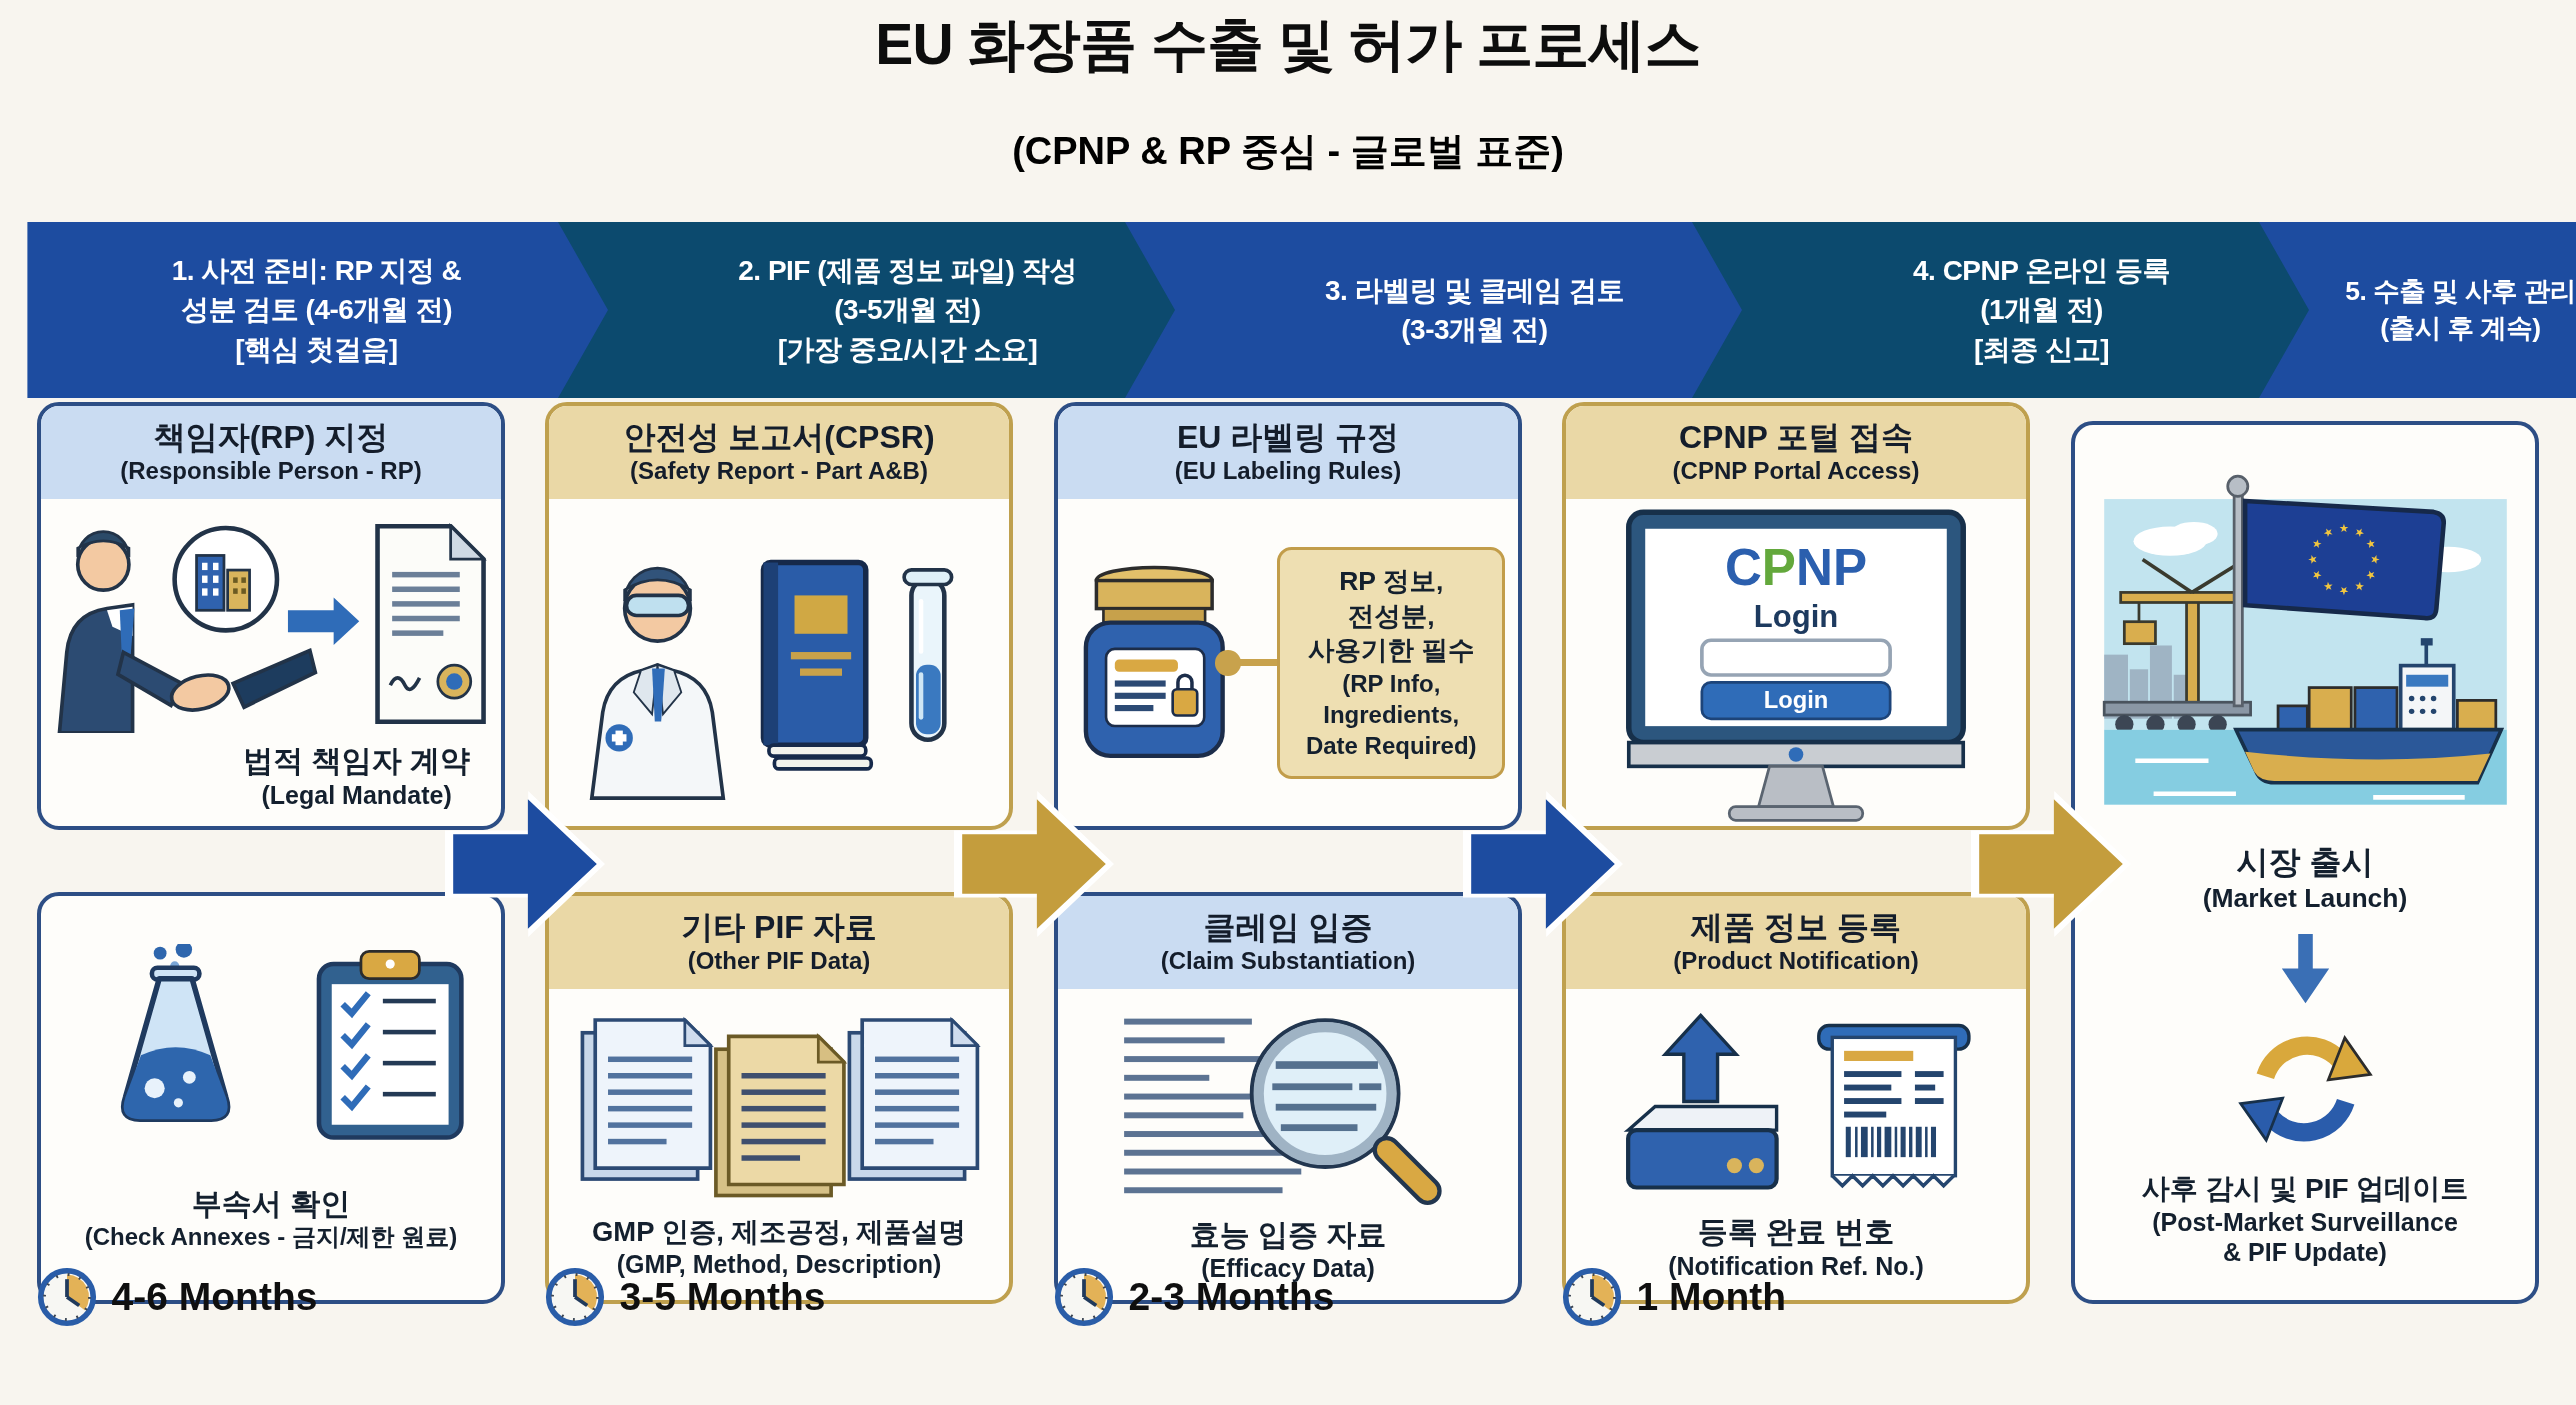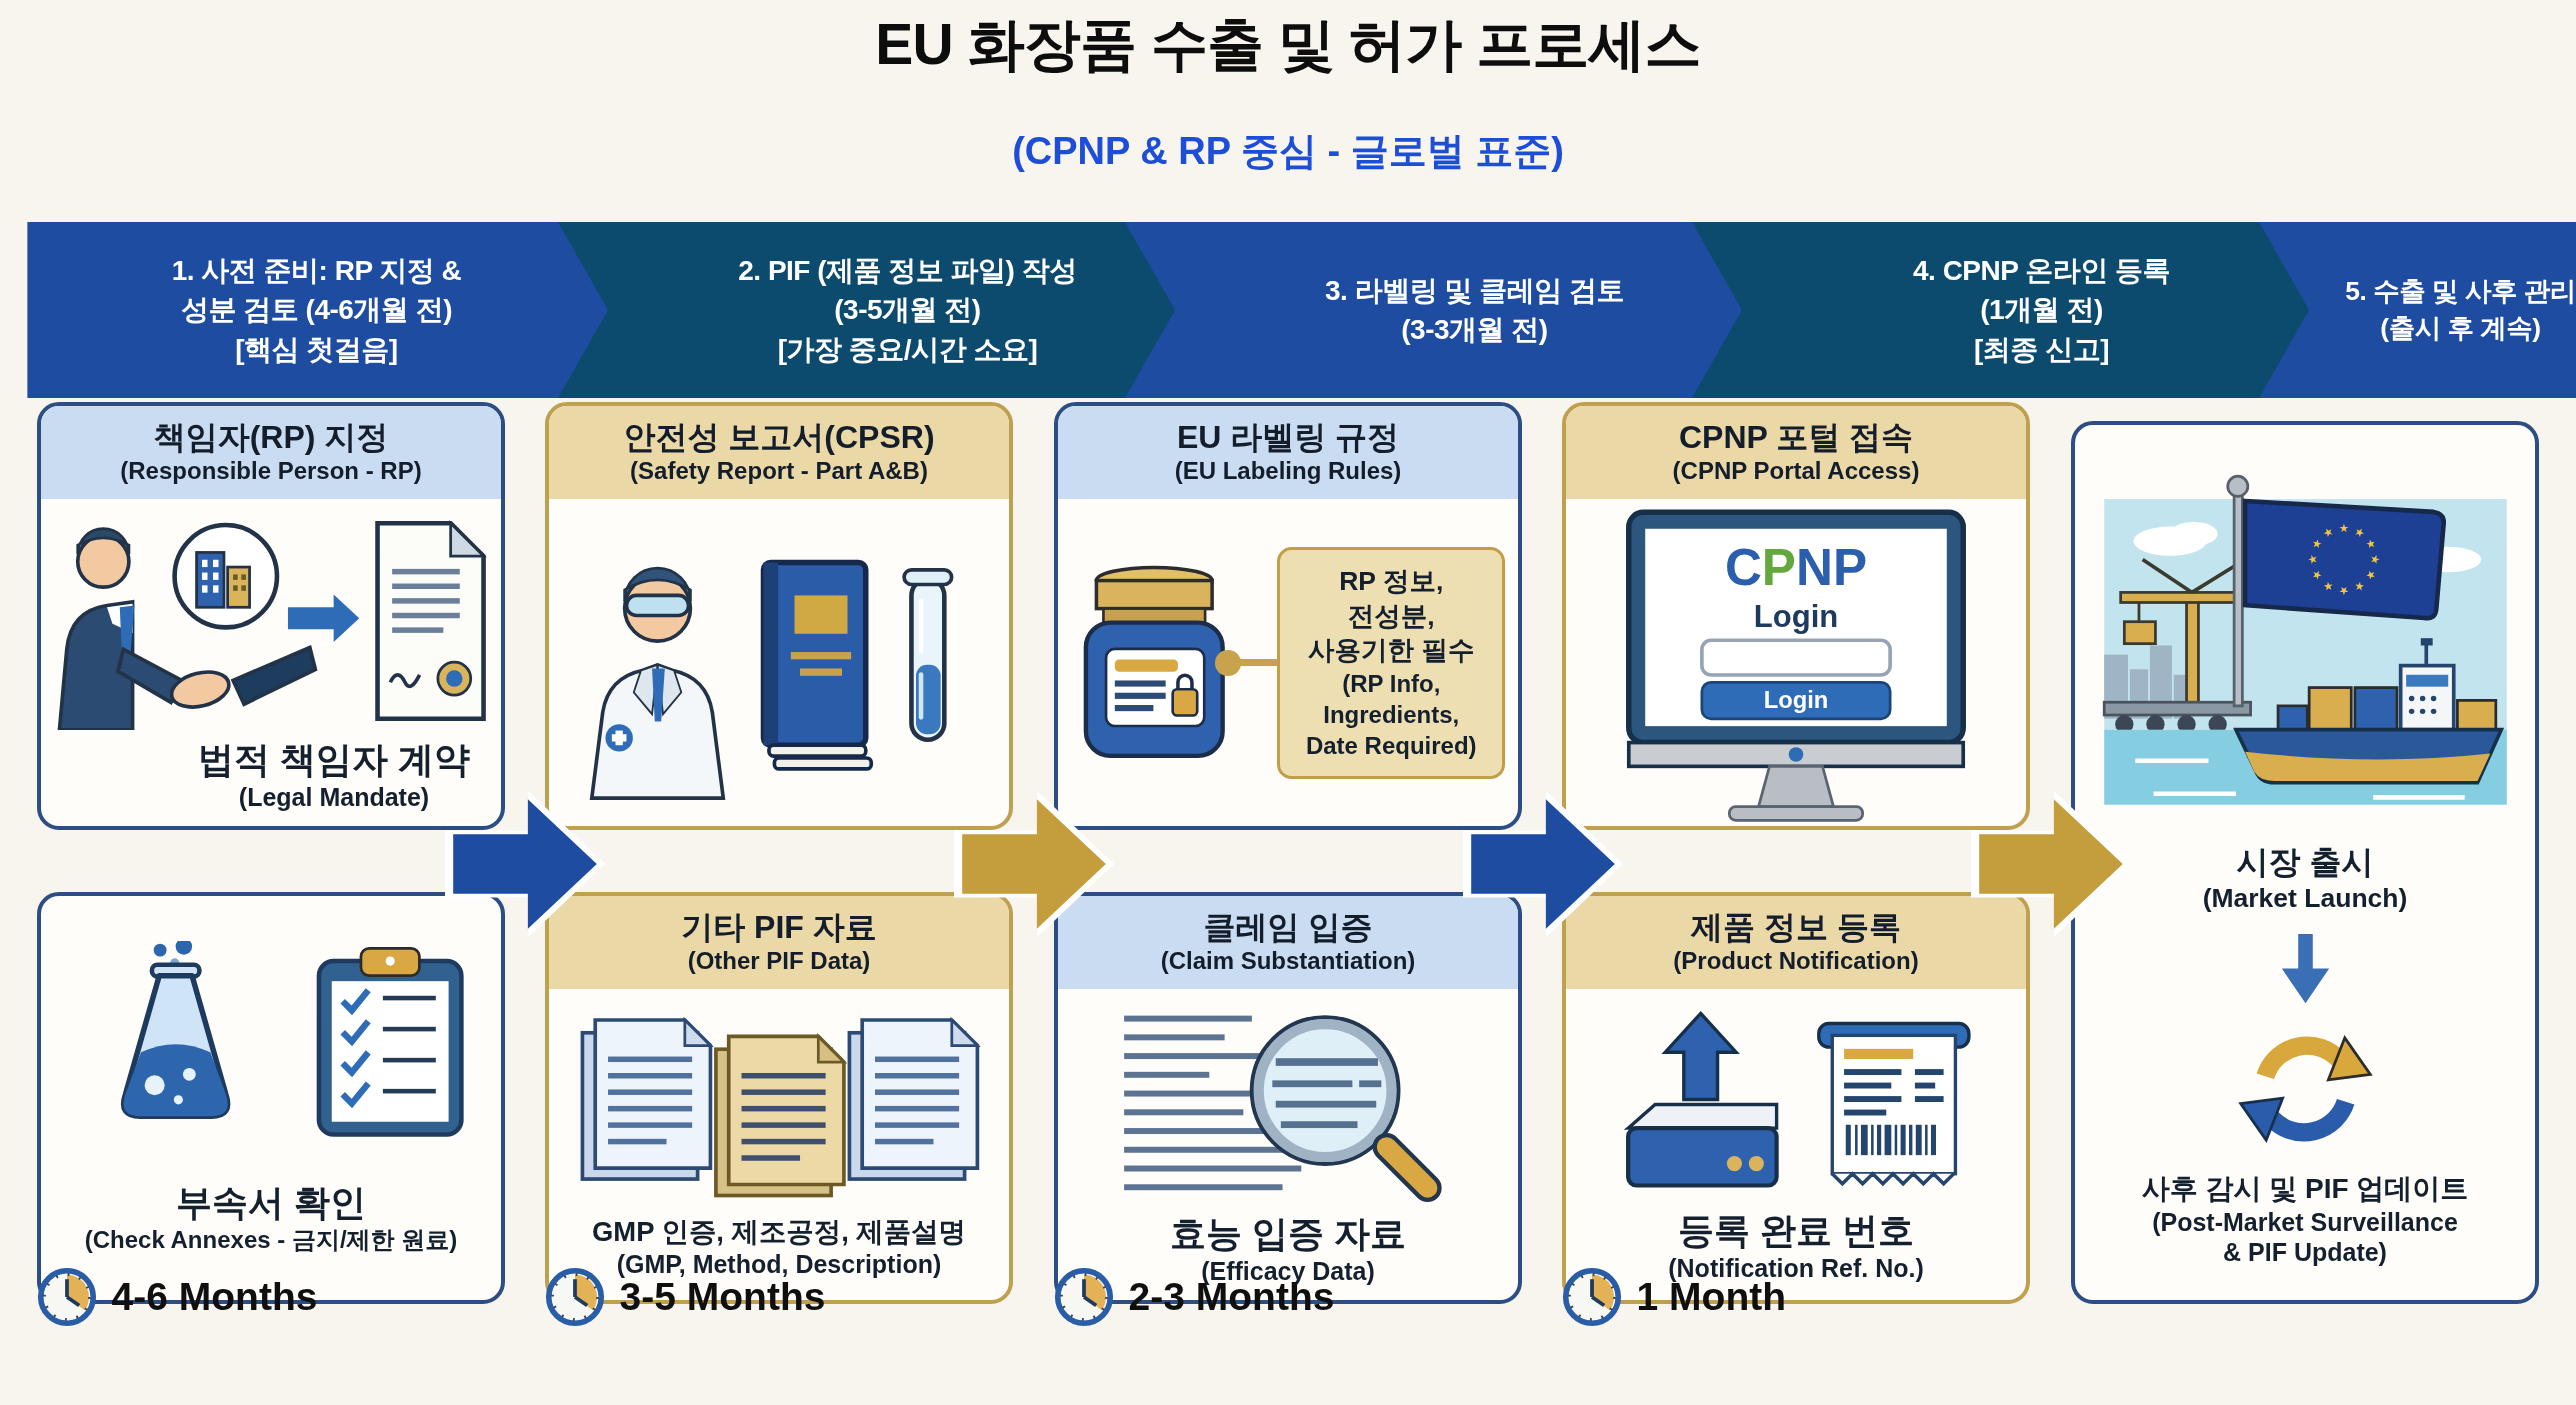--- a/index.html
+++ b/index.html
@@ -10,21 +10,21 @@
     color:#14202e;
   }
   .abs{position:absolute;}
   
   .main-title{
     top:7.3px;left:0;width:100%;text-align:center;
     font-size:57px;font-weight:800;color:#0d0d0d;letter-spacing:-0.9px;
   }
   .sub-title{
     top:126px;left:0;width:100%;text-align:center;
-    font-size:38px;font-weight:800;color:#1d4ed8;
+    font-size:38px;font-weight:800;color:#000000;
   }
   
   .step-arrow{
     top:222px;height:176px;z-index:1;
     display:flex;flex-direction:column;justify-content:center;
     text-align:center;color:#ffffff;font-weight:800;font-size:28px;line-height:1.4;
     white-space:nowrap;letter-spacing:-0.5px;
   }
   .step-arrow.blue{background:#1d4ca0;}
   .step-arrow.gold{background:#0c4a6e;}
@@ -40,21 +40,21 @@
   .card.gold{border:4.6px solid #bfa04e;}
   .pos-top{top:402px;height:428px;}
   .pos-bot{top:892px;height:412px;}
   .card-header{padding:12.8px 3.7px 14.6px;text-align:center;line-height:1.18;}
   .card.blue .card-header{background:#cadcf2;}
   .card.gold .card-header{background:#ead8a6;}
   .hk{font-size:32px;font-weight:800;color:#141d2b;}
   .he{font-size:24px;font-weight:800;color:#141d2b;}
   .card-body{flex:1;display:flex;flex-direction:column;align-items:center;justify-content:space-evenly;position:relative;padding:5.5px 0;}
   .cap{text-align:center;line-height:1.25;}
-  .cap-ko{font-size:36px;font-weight:800;color:#14202e;}
+  .cap-ko{font-size:30px;font-weight:800;color:#14202e;}
   .cap-en{font-size:25px;font-weight:800;color:#14202e;}
   .cap-right{align-self:flex-end;padding-right:31px;}
   
   .label-body{flex-direction:row;justify-content:flex-start;padding:9.1px 12.8px;}
   .callout{
     width:231px;box-sizing:border-box;background:#eedfb2;border:3.7px solid #c29d4a;border-radius:14.6px;
     padding:14.6px 5.5px;text-align:center;line-height:1.3;
   }
   .callout .ko{font-size:26.5px;font-weight:800;}
   .callout .en{font-size:24px;font-weight:800;}

